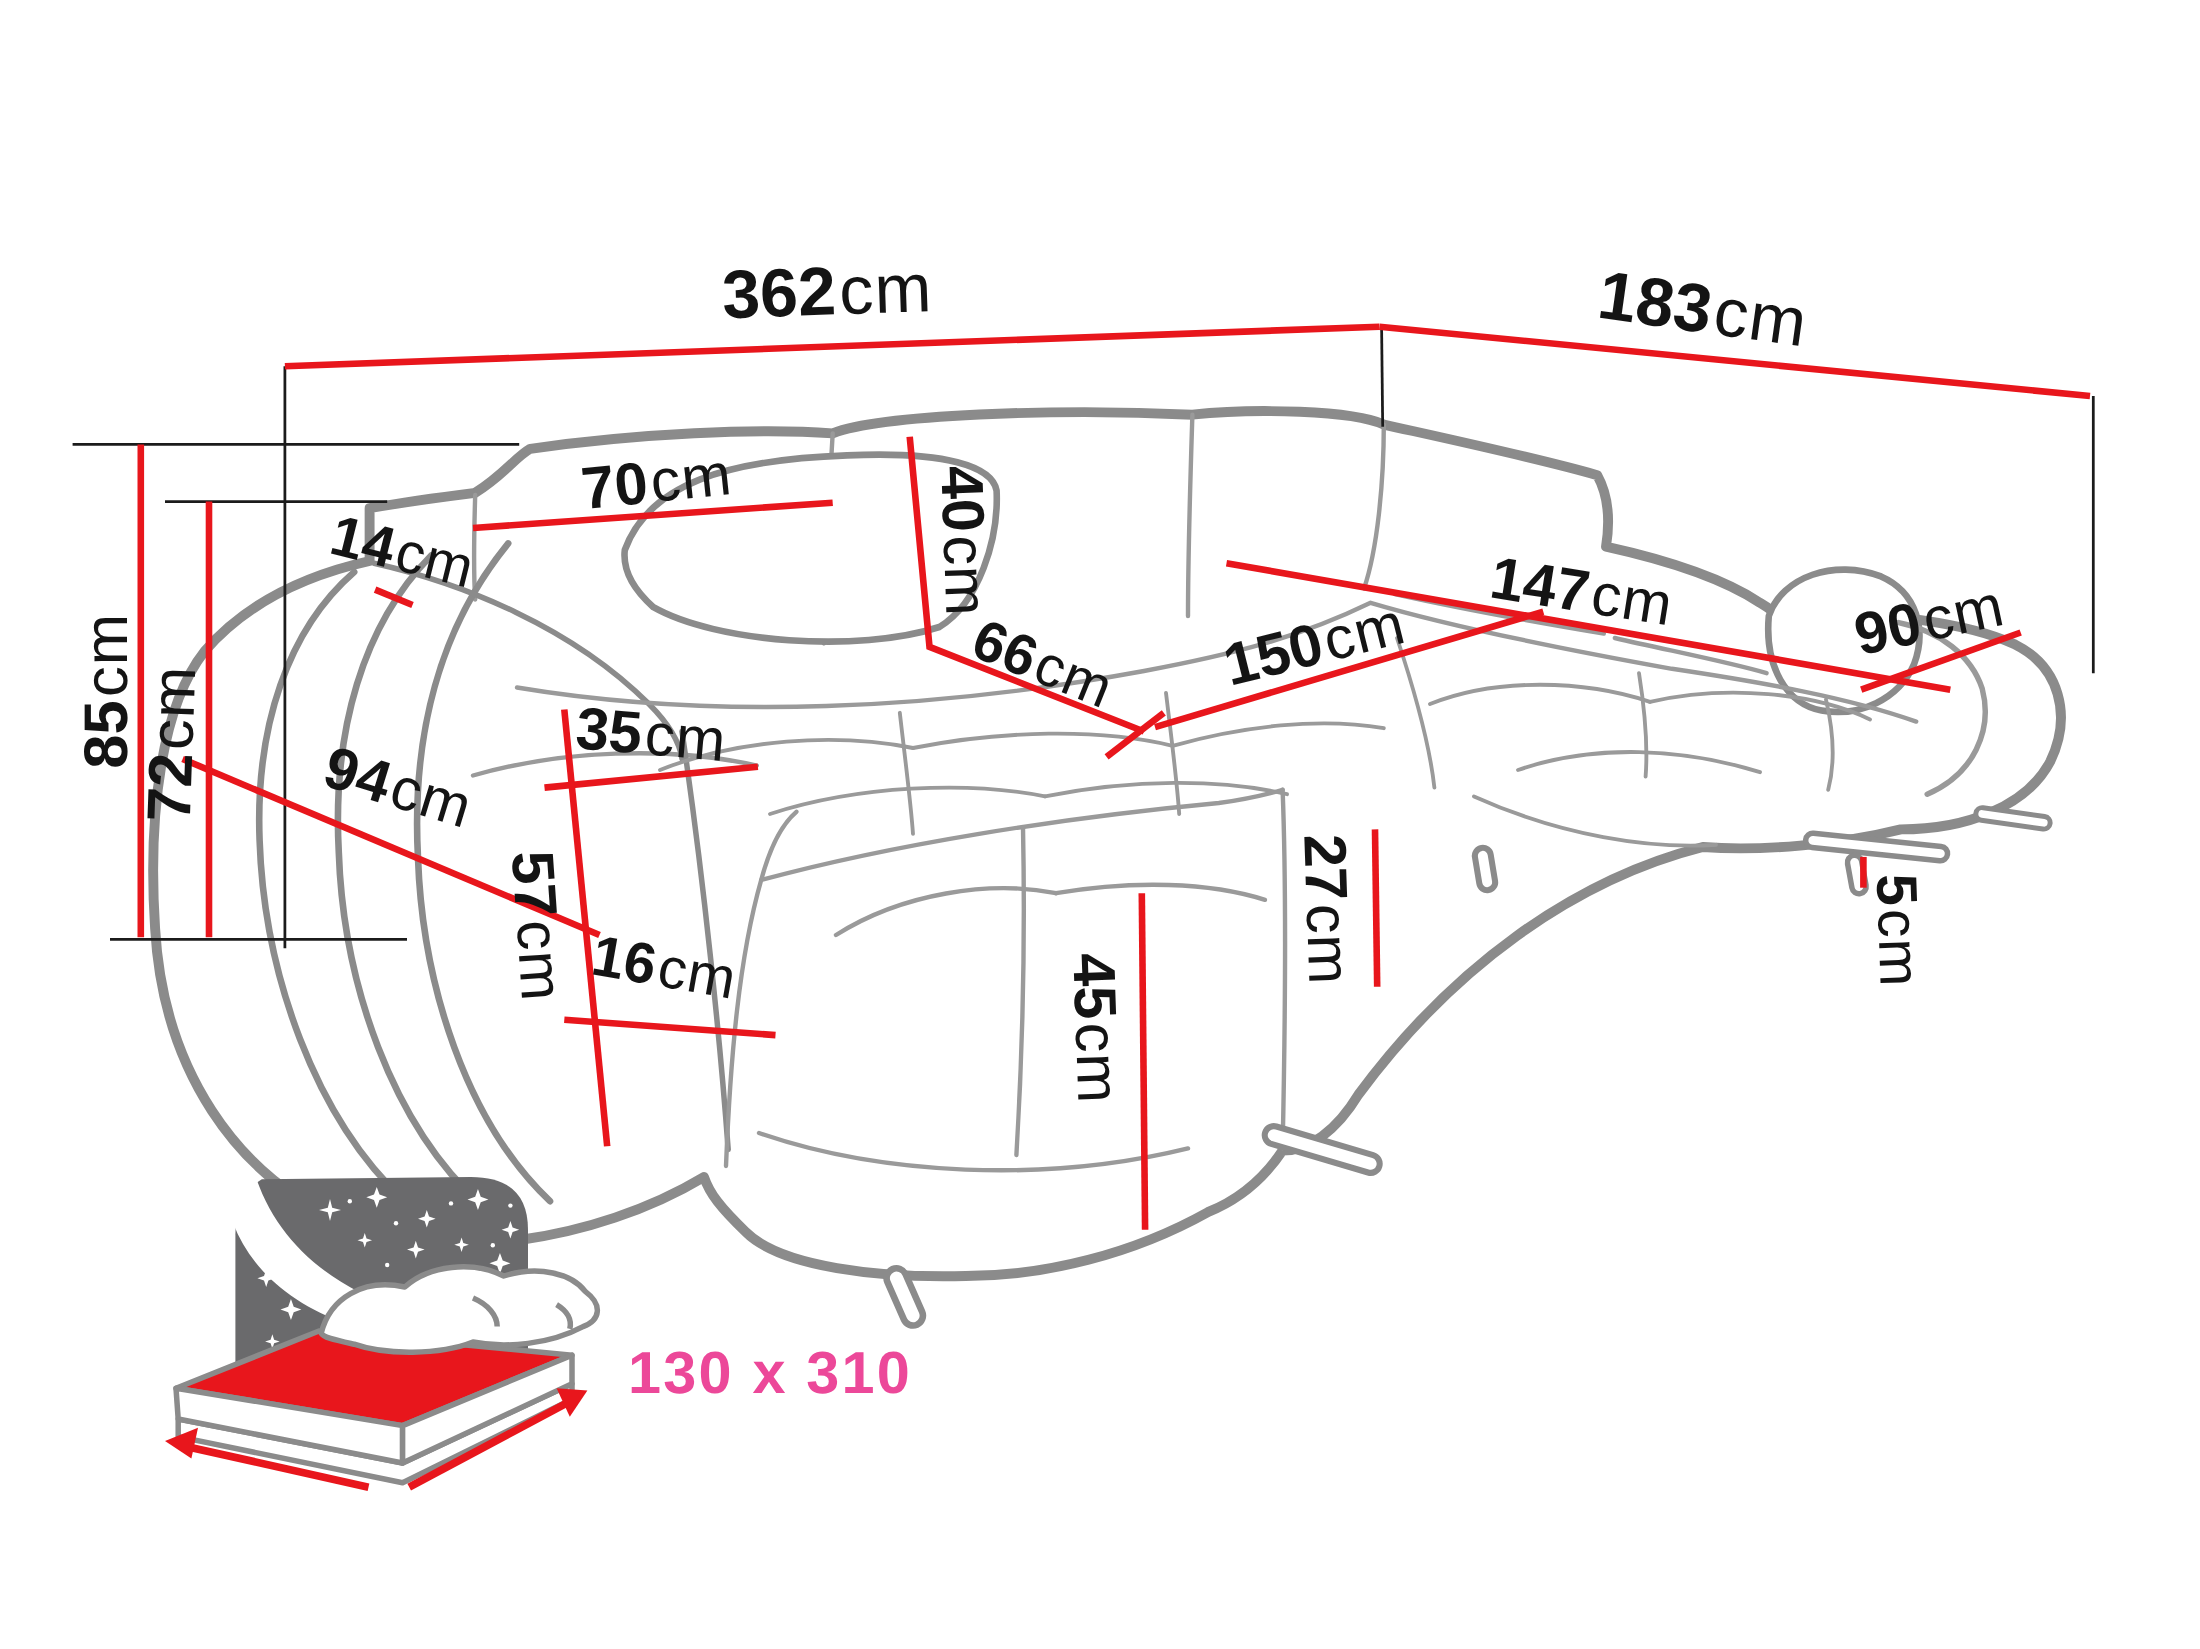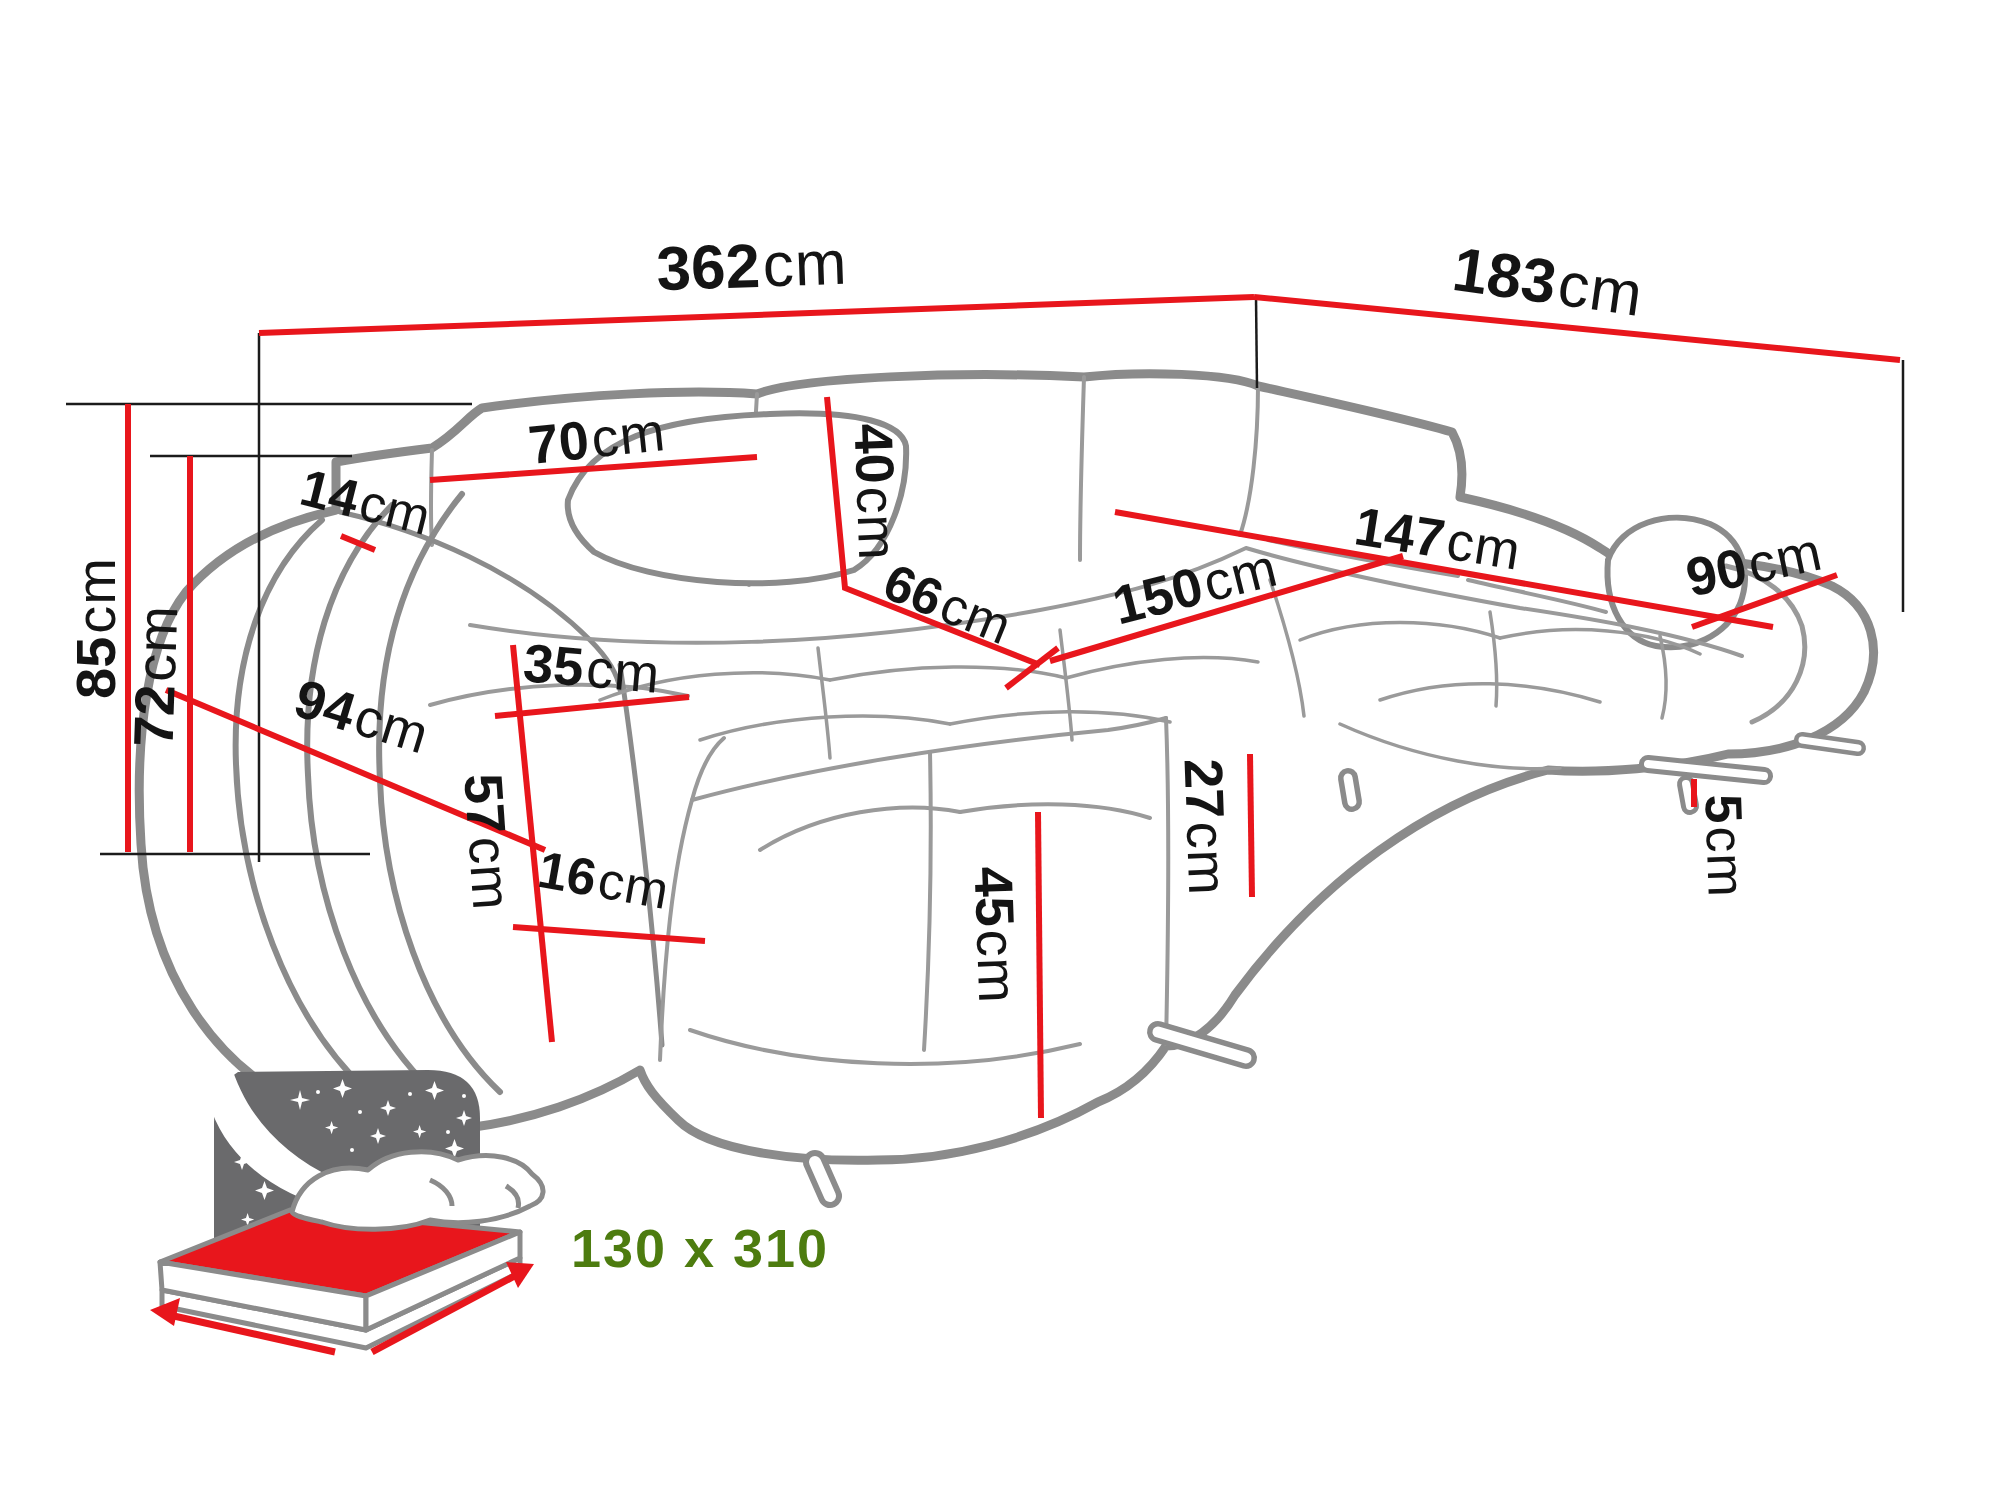--- a/index.html
+++ b/index.html
@@ -2,21 +2,21 @@
 <html><head>
 <meta charset="utf-8">
 <style>
   html,body{margin:0;padding:0;background:#fff;}
   #stage{position:relative;width:2000px;height:1499px;background:#ffffff;overflow:hidden;
          font-family:"Liberation Sans",sans-serif;}
   #stage svg{position:absolute;left:0;top:0;}
   .dim{position:absolute;white-space:nowrap;color:#141414;font-weight:700;
        transform:translate(-50%,-50%) rotate(var(--rot,0deg));line-height:1;}
   .dim .u{font-weight:400;margin-left:3px;letter-spacing:1px;}
-  .sleep{position:absolute;color:#4d7c0f;font-weight:700;letter-spacing:2px;
+  .sleep{position:absolute;color:#ec4899;font-weight:700;letter-spacing:2px;
          transform:translate(-50%,-50%);line-height:1;}
 </style>
 </head>
 <body>
 
 <div id="stage">
 
   <svg width="2000" height="1499" viewBox="0 0 2000 1499">
 
     <g fill="none" stroke="#8b8b8b" stroke-linecap="round" stroke-linejoin="round">

